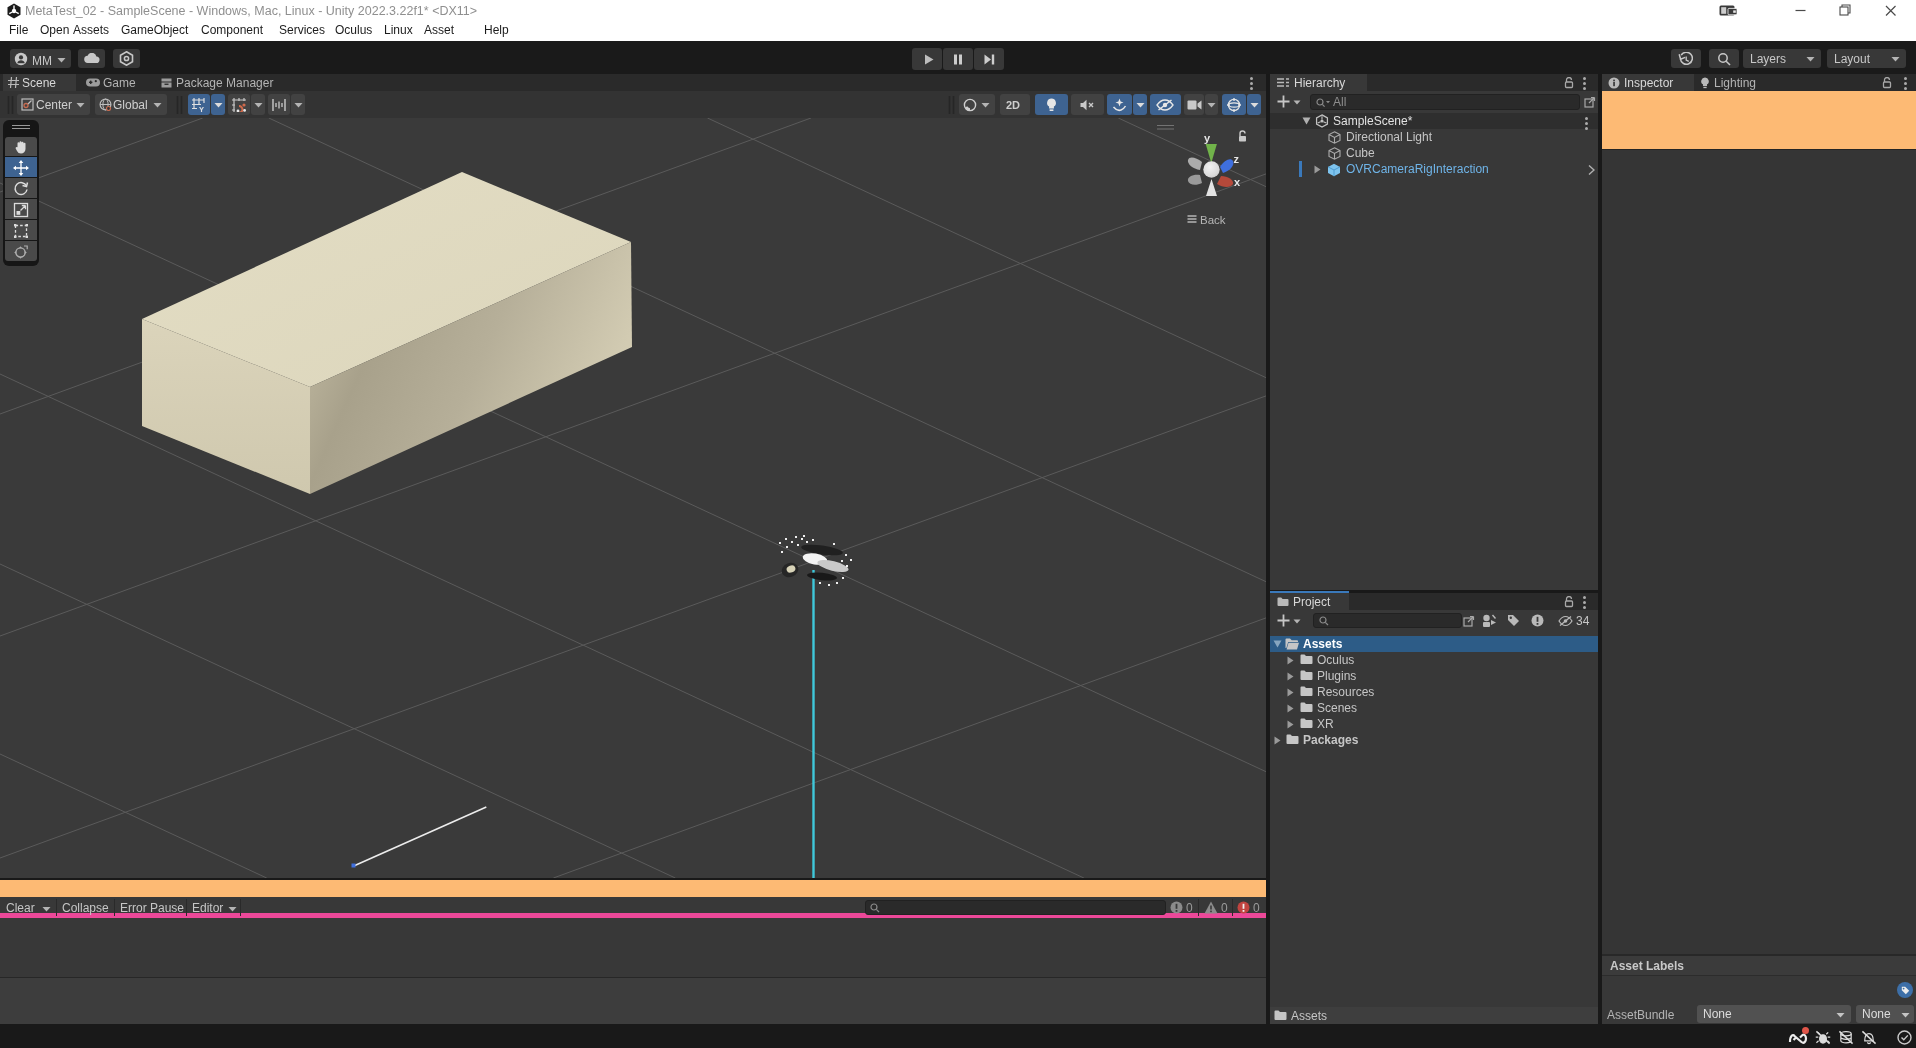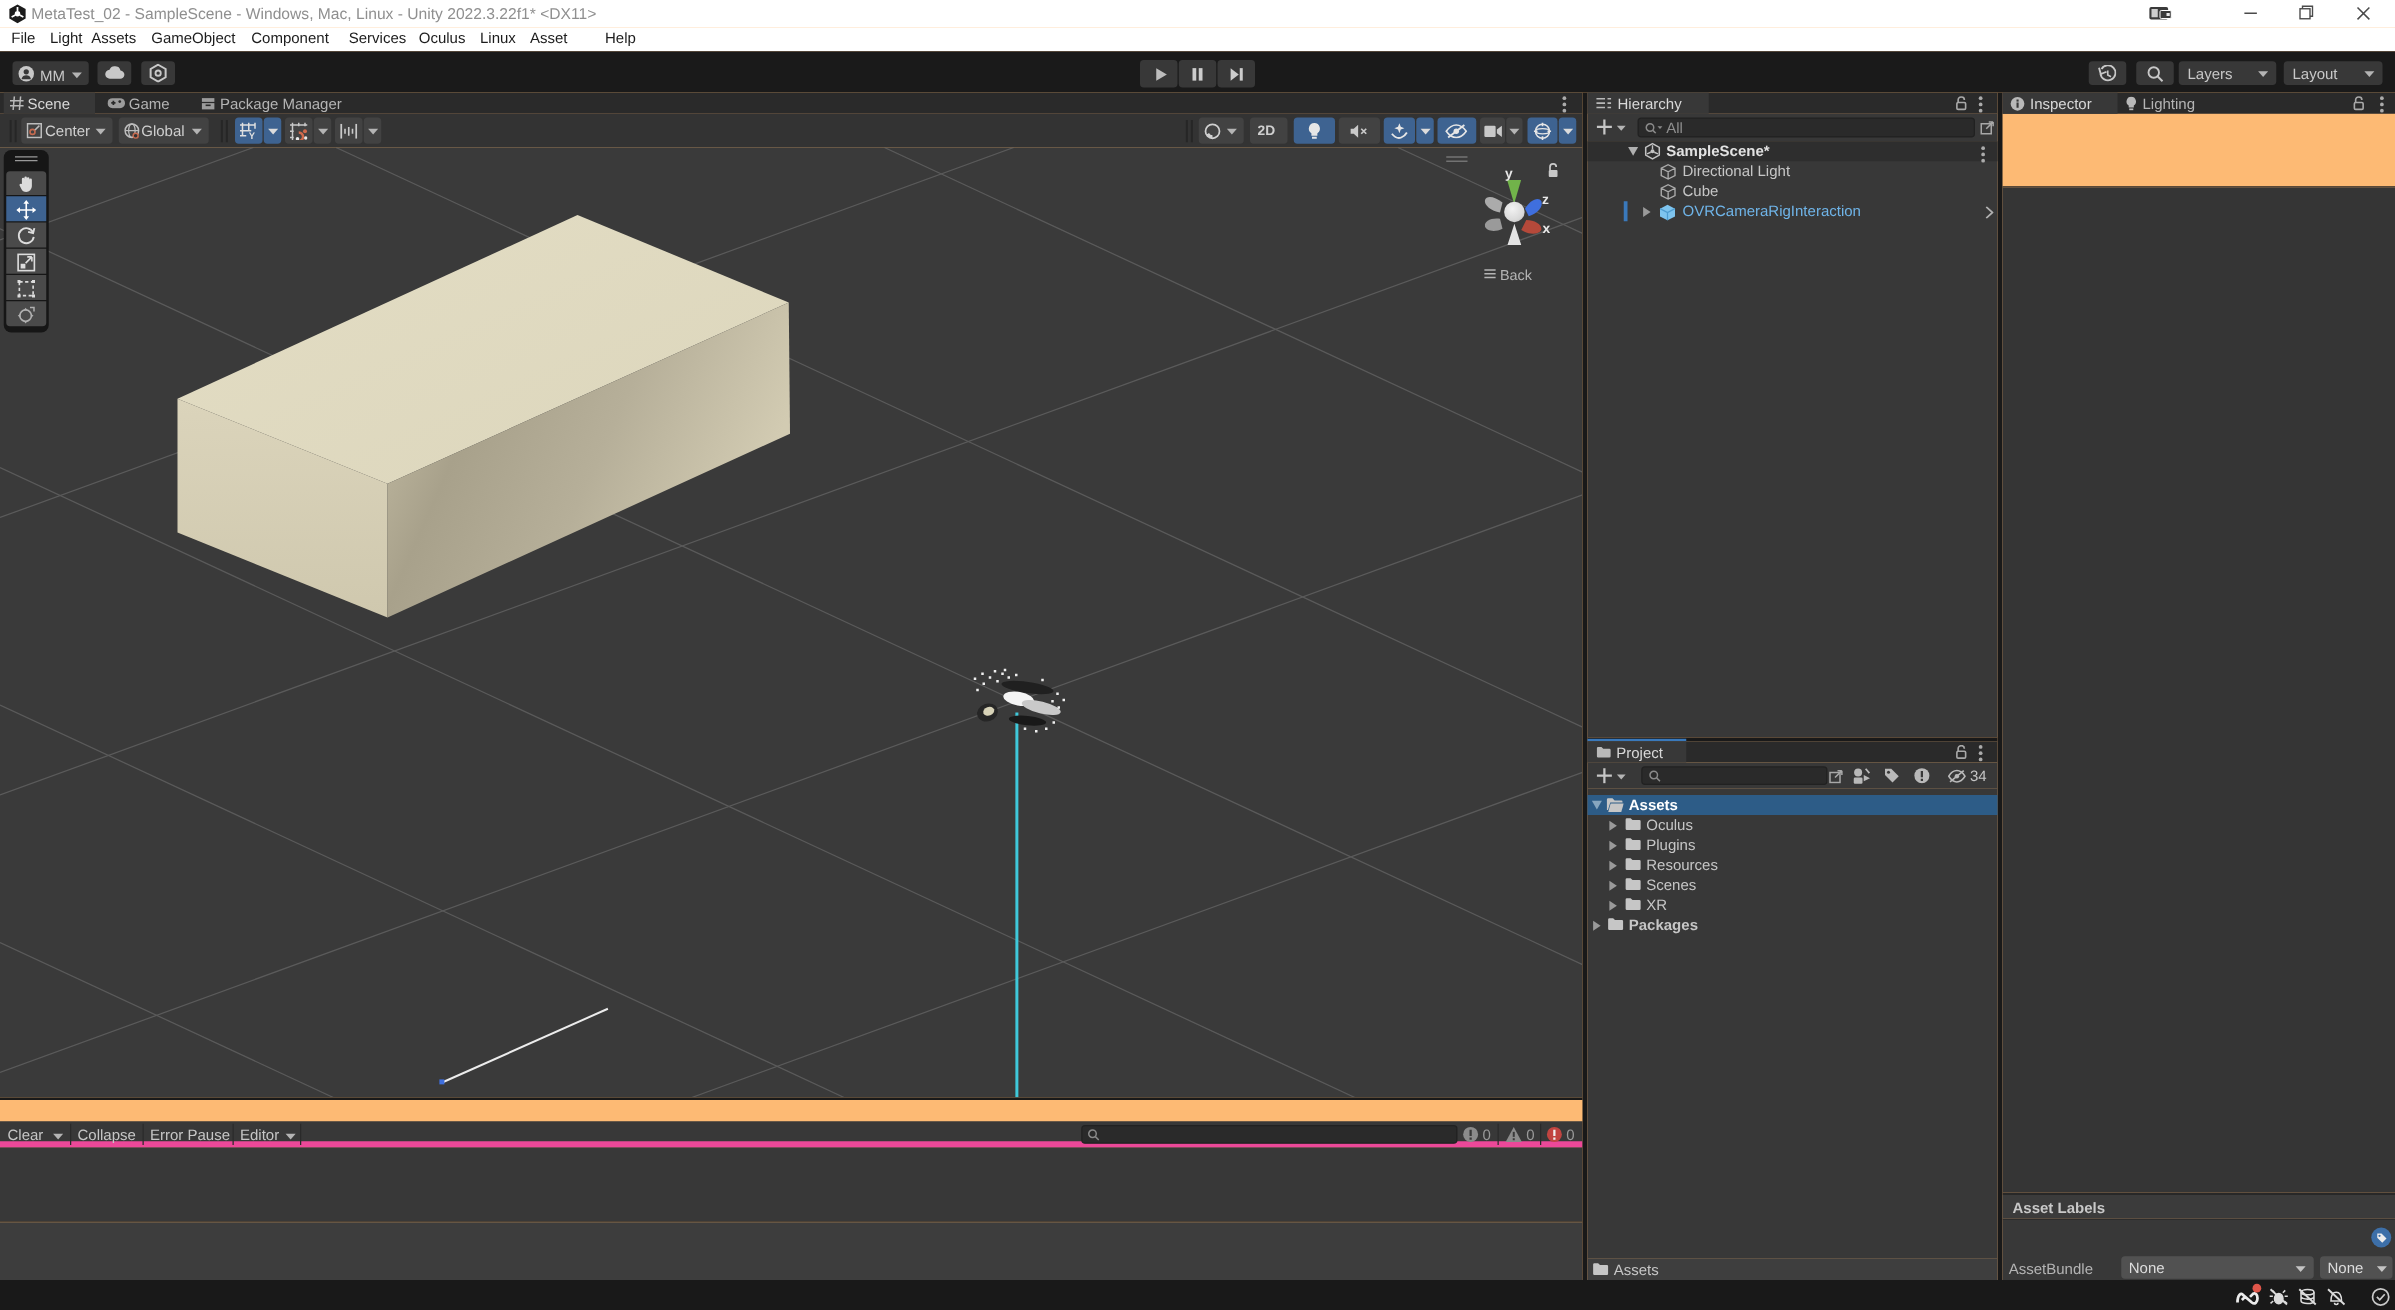--- a/index.html
+++ b/index.html
@@ -44,21 +44,21 @@
     <svg class="abs" style="left:1790px;top:0px" width="130px" height="22" viewBox="0 0 130 22">
       <path d="M5.5 10.5 L15.5 10.5" stroke="#4a4a4a" stroke-width="1.2"></path>
       <rect x="50" y="7" width="8" height="8" fill="none" stroke="#4a4a4a" stroke-width="1.1"></rect>
       <path d="M52 7 V5 H60 V13 H58" fill="none" stroke="#4a4a4a" stroke-width="1.1"></path>
       <path d="M96 6 L105.5 15.5 M105.5 6 L96 15.5" stroke="#4a4a4a" stroke-width="1.2"></path>
     </svg>
   </div>
 
   <div class="abs menubar">
     <span style="left:9px">File</span>
-    <span style="left:40px">Light</span>
+    <span style="left:40px">Open</span>
     <span style="left:73px">Assets</span>
     <span style="left:121px">GameObject</span>
     <span style="left:201px">Component</span>
     <span style="left:279px">Services</span>
     <span style="left:335px">Oculus</span>
     <span style="left:384px">Linux</span>
     <span style="left:424px">Asset</span>
     <span style="left:484px">Help</span>
   </div>
 
@@ -497,21 +497,21 @@
 
     <div class="abs" style="left:0;top:0;width:328px;height:16px;background:#2e2e2e"></div>
     <svg class="abs" style="left:32px;top:4px" width="9" height="8" viewBox="0 0 9 8">
         <path d="M0.5 0.5 L8.5 0.5 L4.5 7.5 Z" fill="#b0b0b0"></path>
       </svg>
     <svg class="abs" style="left:45px;top:1px" width="14" height="14" viewBox="0 0 16 16">
         <path d="M8 1 L14.2 4.5 L14.2 11.5 L8 15 L1.8 11.5 L1.8 4.5 Z" fill="none" stroke="#c2c2c2" stroke-width="1.4"></path>
         <circle cx="8" cy="8" r="1.8" fill="#c2c2c2"></circle>
         <path d="M8 2.5 L8 6.2 M3 10.4 L6.4 8.9 M13 10.4 L9.6 8.9" stroke="#c2c2c2" stroke-width="1.3"></path>
       </svg>
-    <span class="row" style="left:63px;top:1px;font-weight:bold;color:#e2e2e2">SampleScene*</span>
+    <span class="row" style="left:63px;top:1px;font-weight:normal;color:#e2e2e2">SampleScene*</span>
     <div class="dots3" style="left:315px;top:4px">
         <i></i>
         <i></i>
         <i></i>
       </div>
 
     <svg class="abs" style="left:58px;top:18px" width="13" height="13" viewBox="0 0 13 13">
         <path d="M6.5 0.8 L12 3.6 L12 9.4 L6.5 12.2 L1 9.4 L1 3.6 Z M1 3.6 L6.5 6.4 L12 3.6 M6.5 6.4 V12.2" fill="none" stroke="#ababab" stroke-width="1.1"></path>
       </svg>
     <span class="row" style="left:76px;top:17px">Directional Light</span>

